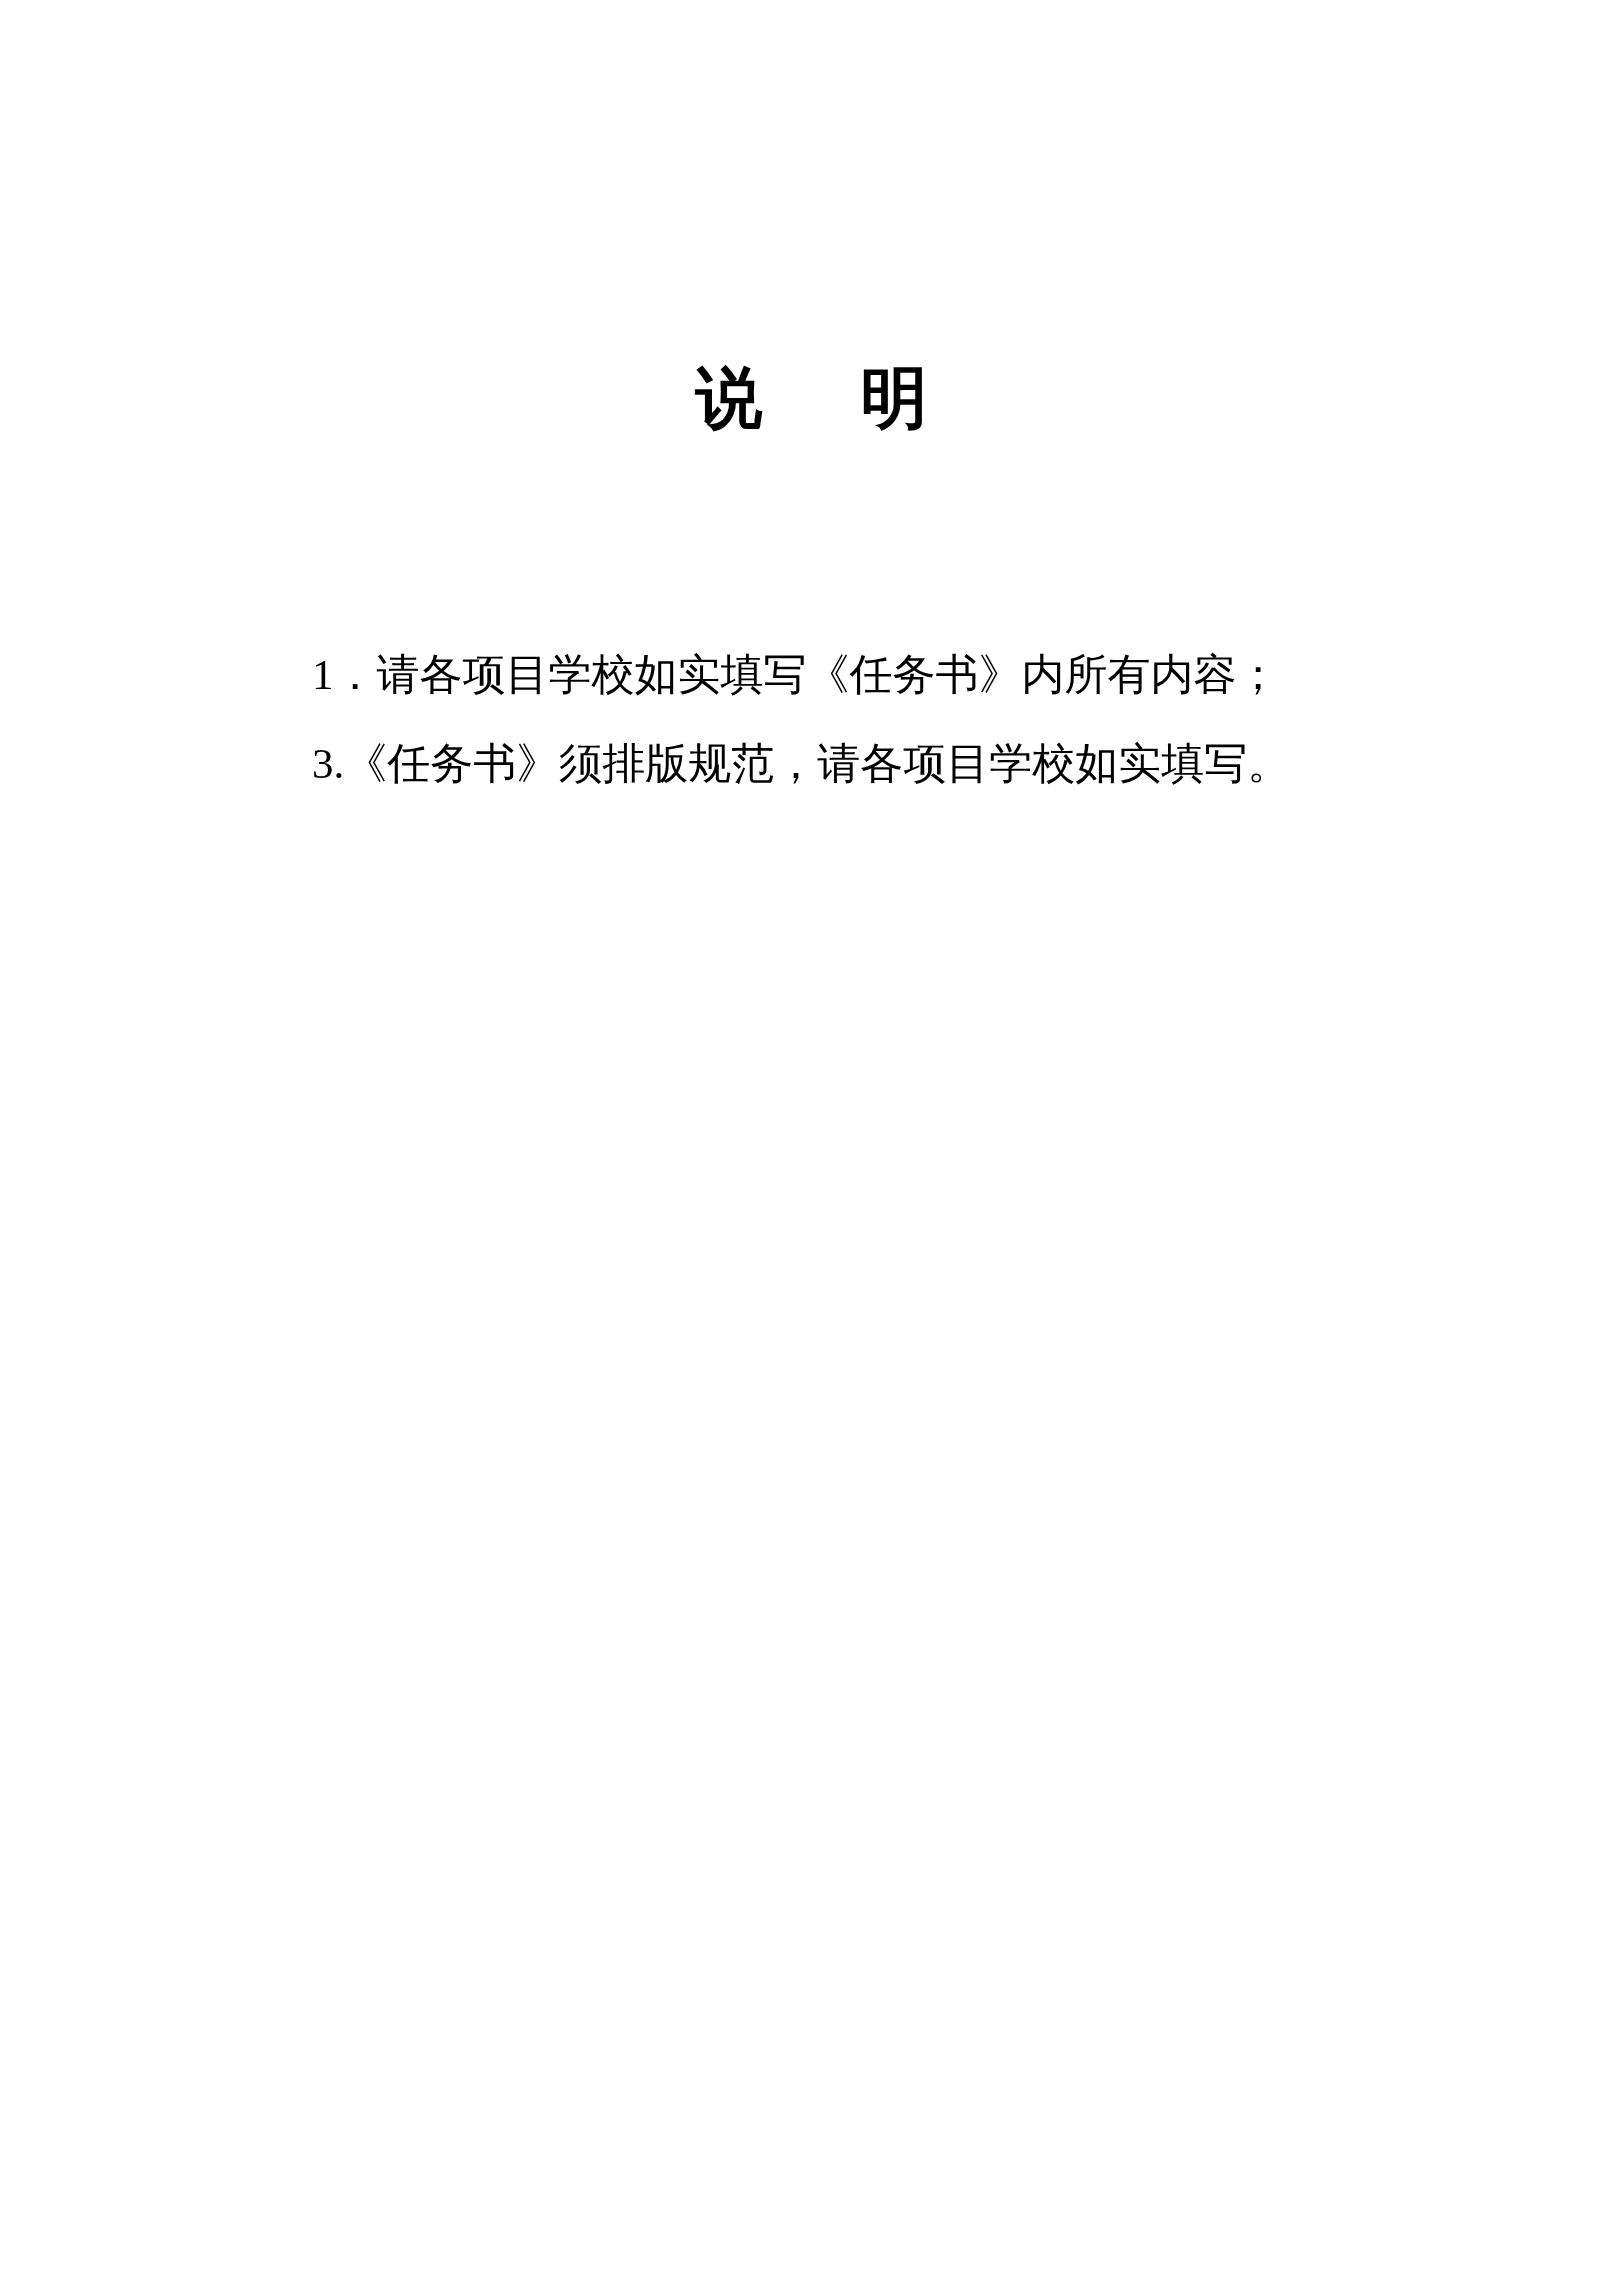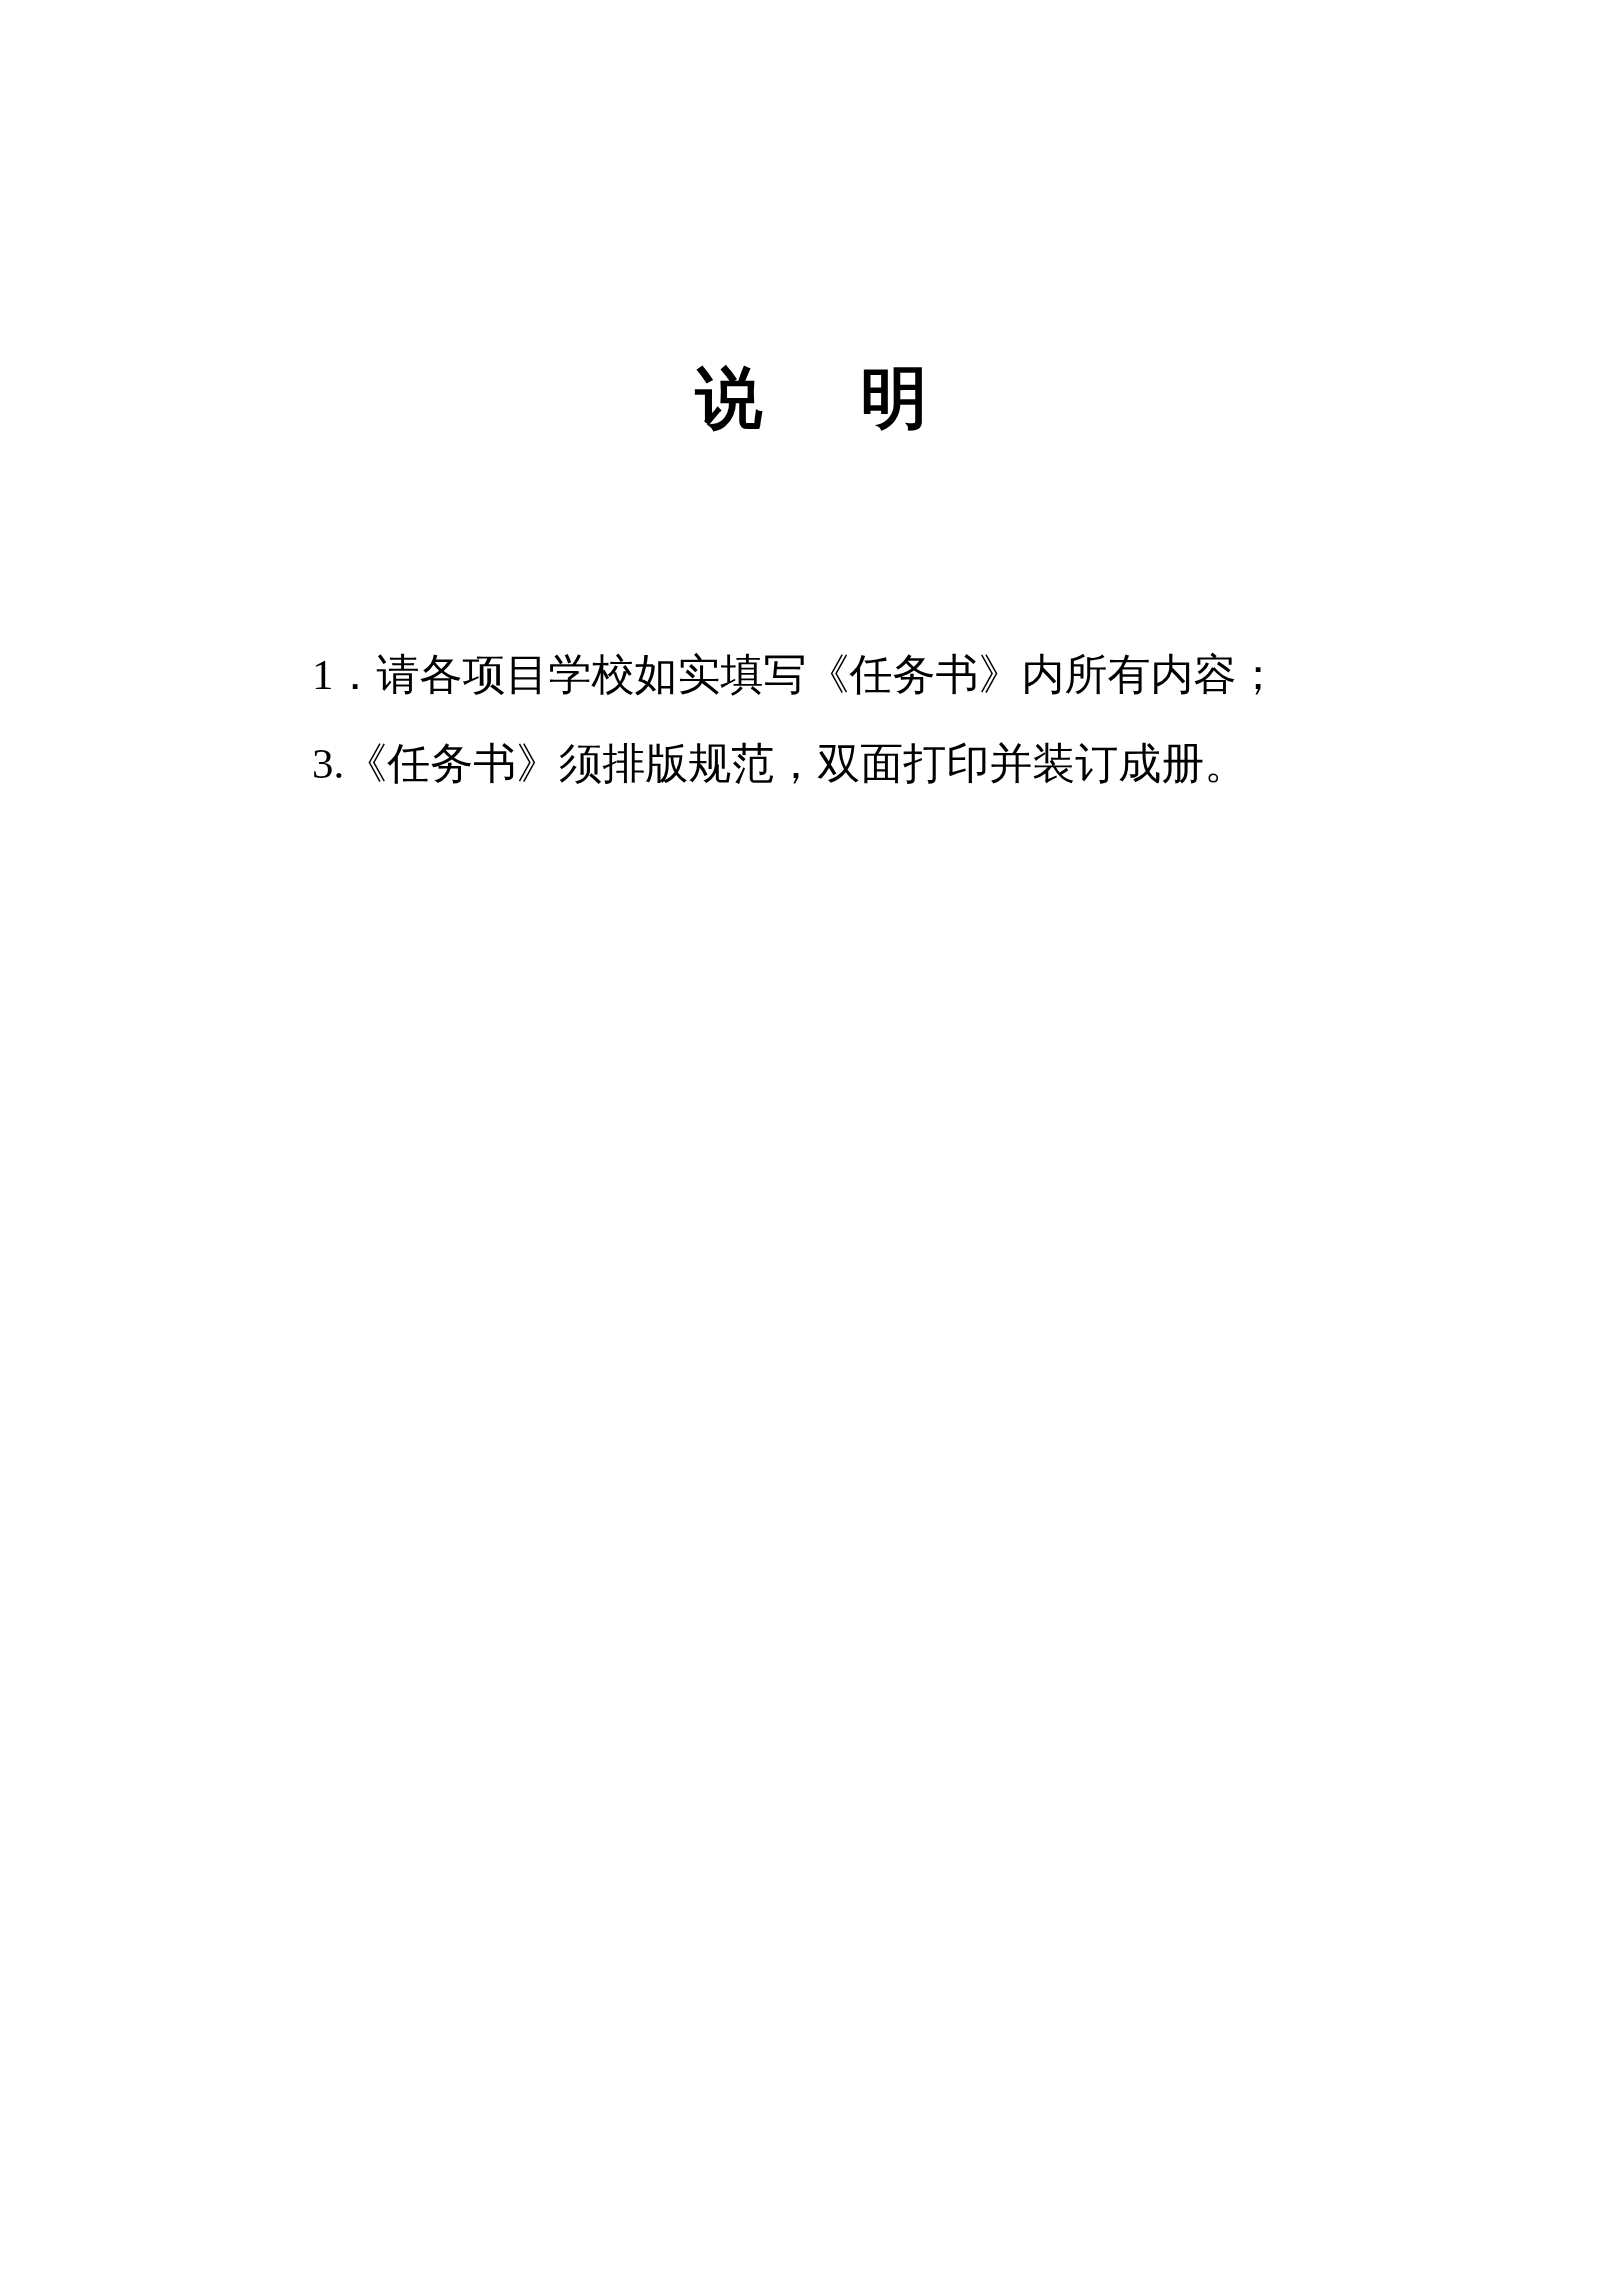--- a/index.html
+++ b/index.html
@@ -60,18 +60,18 @@
   <h1 class="doc-title">
     <span>说</span>
     <span>明</span>
   </h1>
 
   <ol class="notes-list">
     <li class="note-item">
       <span class="note-number">1．</span><span class="note-text">请各项目学校如实填写《任务书》内所有内容；</span>
     </li>
     <li class="note-item">
-      <span class="note-number">3.</span><span class="note-text">《任务书》须排版规范，双面打印并装订成册。</span>
+      <span class="note-number">3.</span><span class="note-text">《任务书》须排版规范，请各项目学校如实填写。</span>
     </li>
   </ol>
 
 </div>
 
 
 </body></html>

